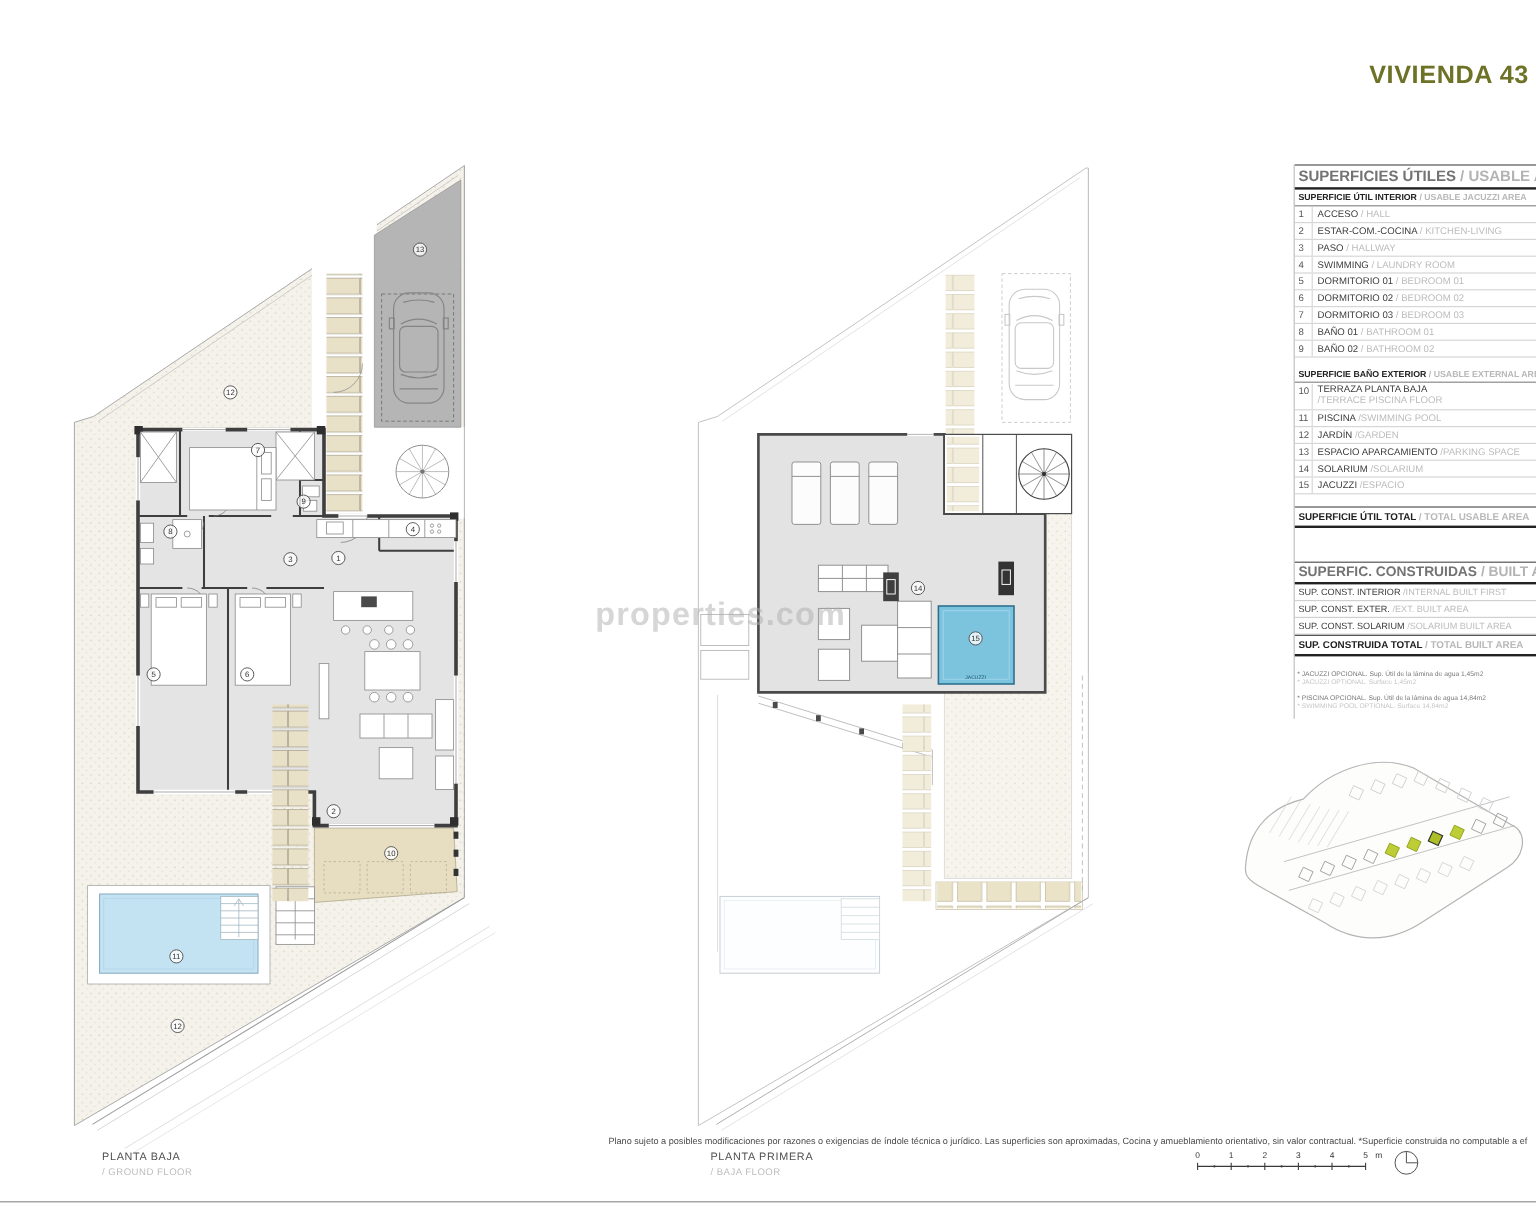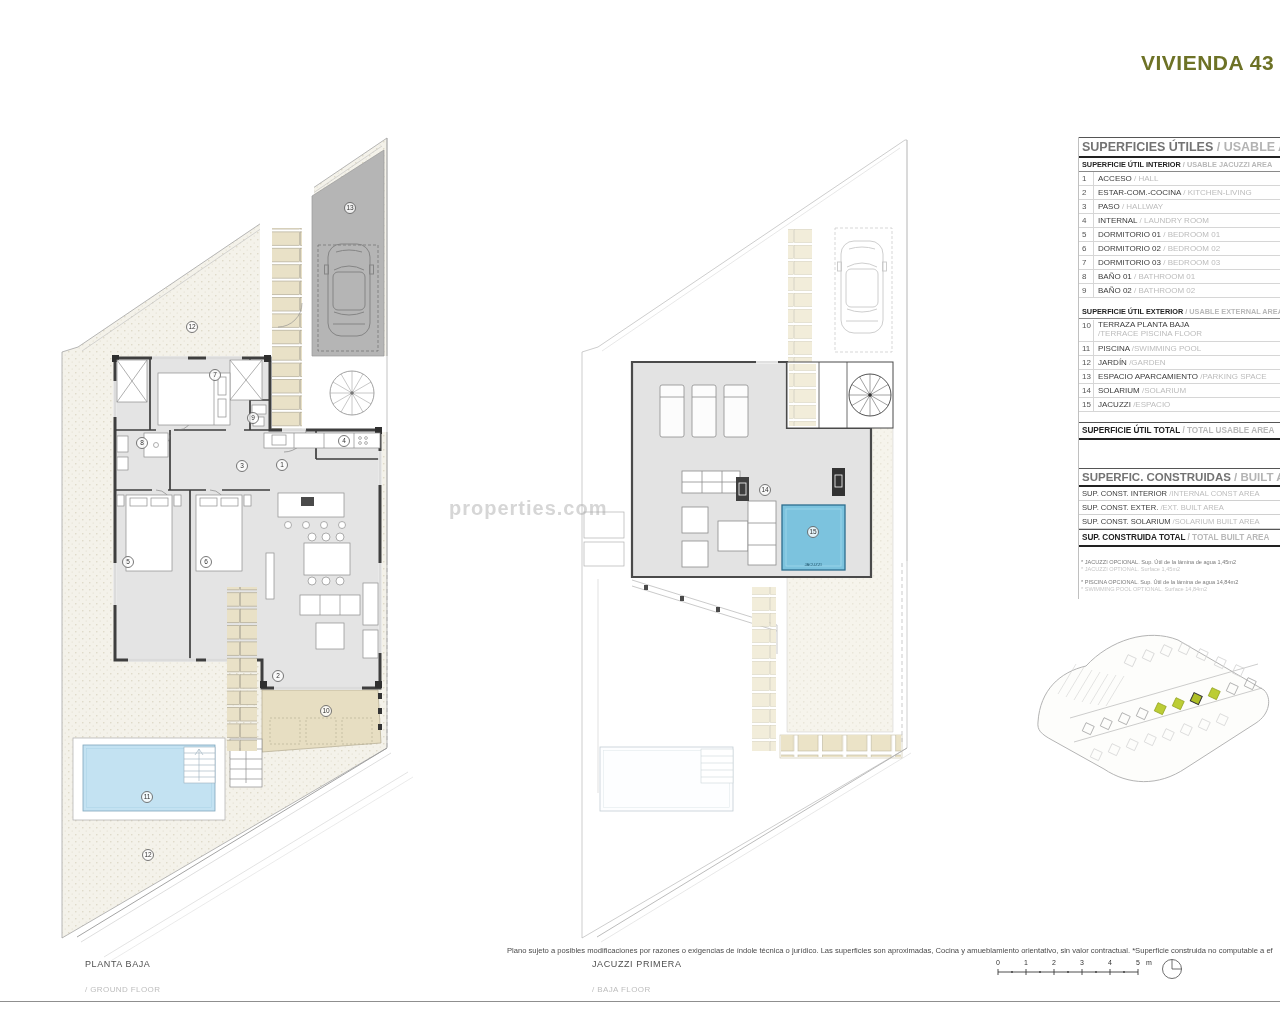--- a/index.html
+++ b/index.html
@@ -31,23 +31,23 @@
   .lrowb{font-size:7.6px;height:13px;border-bottom:1px solid #d0d0d0;display:flex;
          align-items:center;padding-left:3px;white-space:nowrap}
   .ltotal2{font-size:8.2px;font-weight:bold;border-top:1px solid #555;border-bottom:2px solid #222;
            padding:3px 0 3px 3px;white-space:nowrap}
   .notes{margin-top:12px;padding-left:2px}
   .note{margin-bottom:6px}
   .nes{font-size:5.6px;color:#7a7a7a;line-height:7px;white-space:nowrap}
   .nen{font-size:5.6px;color:#c6c6c6;line-height:7px;white-space:nowrap}
   
   .plabel{font-size:9px;letter-spacing:.6px;color:#4f4f4f;white-space:nowrap}
-  .plabel .en2{display:block;font-size:8px;color:#bdbdbd;margin-top:16px;letter-spacing:.4px}
+  .plabel .en2{display:block;font-size:8px;color:#bdbdbd;margin-top:3px;letter-spacing:.4px}
   
-  .wm{left:449px;top:497px;font-size:20px;font-weight:bold;color:#aeaeae;opacity:.5;
+  .wm{left:496px;top:497px;font-size:27px;font-weight:bold;color:#aeaeae;opacity:.5;
       letter-spacing:1px;z-index:5}
   
   .footline{left:0;top:1001px;width:1280px;border-top:1px solid #8f8f8f;height:0}
   .foot{left:507px;top:946px;font-size:7.6px;color:#4a4a4a;white-space:nowrap}
   
   .mk circle{fill:#ffffff;fill-opacity:.78;stroke:#555;stroke-width:.8}
   .mk text{font-size:6.5px;font-family:"Liberation Sans",sans-serif;text-anchor:middle;fill:#333}
   .sbt{font-size:7px;font-family:"Liberation Sans",sans-serif;fill:#333;text-anchor:middle}
 </style>
 </head>
@@ -586,21 +586,21 @@
   <div class="lrow">
       <span class="lnum">2</span>
       <span class="ltxt"><span class="es">ESTAR-COM.-COCINA</span> <span class="en">/ KITCHEN-LIVING</span></span>
     </div>
   <div class="lrow">
       <span class="lnum">3</span>
       <span class="ltxt"><span class="es">PASO</span> <span class="en">/ HALLWAY</span></span>
     </div>
   <div class="lrow">
       <span class="lnum">4</span>
-      <span class="ltxt"><span class="es">INTERNAL</span> <span class="en">/ LAUNDRY ROOM</span></span>
+      <span class="ltxt"><span class="es">SWIMMING</span> <span class="en">/ LAUNDRY ROOM</span></span>
     </div>
   <div class="lrow">
       <span class="lnum">5</span>
       <span class="ltxt"><span class="es">DORMITORIO 01</span> <span class="en">/ BEDROOM 01</span></span>
     </div>
   <div class="lrow">
       <span class="lnum">6</span>
       <span class="ltxt"><span class="es">DORMITORIO 02</span> <span class="en">/ BEDROOM 02</span></span>
     </div>
   <div class="lrow">
@@ -609,21 +609,21 @@
     </div>
   <div class="lrow">
       <span class="lnum">8</span>
       <span class="ltxt"><span class="es">BAÑO 01</span> <span class="en">/ BATHROOM 01</span></span>
     </div>
   <div class="lrow">
       <span class="lnum">9</span>
       <span class="ltxt"><span class="es">BAÑO 02</span> <span class="en">/ BATHROOM 02</span></span>
     </div>
   <div class="lsub" style="margin-top:7px">
-    <span class="esb">SUPERFICIE ÚTIL EXTERIOR</span>
+    <span class="esb">SUPERFICIE BAÑO EXTERIOR</span>
     <span class="enb">/ USABLE EXTERNAL AREA</span>
   </div>
   <div class="lrow two">
       <span class="lnum">10</span>
       <span class="ltxt"><span class="es">TERRAZA PLANTA BAJA</span><br><span class="en">/TERRACE PISCINA FLOOR</span></span>
     </div>
   <div class="lrow">
       <span class="lnum">11</span>
       <span class="ltxt"><span class="es">PISCINA</span> <span class="en">/SWIMMING POOL</span></span>
     </div>
@@ -645,21 +645,21 @@
     </div>
   <div class="ltotal">
     <span class="esb">SUPERFICIE ÚTIL TOTAL</span>
     <span class="enb">/ TOTAL USABLE AREA</span>
   </div>
 
   <div class="lt2">
     <span class="es12">SUPERFIC. CONSTRUIDAS</span>
     <span class="en12">/ BUILT AREA</span>
   </div>
-  <div class="lrowb"><span class="es">SUP. CONST. INTERIOR</span>&nbsp;<span class="en">/INTERNAL CONST AREA</span></div>
+  <div class="lrowb"><span class="es">SUP. CONST. INTERIOR</span>&nbsp;<span class="en">/INTERNAL BUILT FIRST</span></div>
   <div class="lrowb"><span class="es">SUP. CONST. EXTER.</span>&nbsp;<span class="en">/EXT. BUILT AREA</span></div>
   <div class="lrowb"><span class="es">SUP. CONST. SOLARIUM</span>&nbsp;<span class="en">/SOLARIUM BUILT AREA</span></div>
   <div class="ltotal2">
     <span class="esb">SUP. CONSTRUIDA TOTAL</span>
     <span class="enb">/ TOTAL BUILT AREA</span>
   </div>
 
   <div class="notes">
     <div class="note">
       <div class="nes">* JACUZZI OPCIONAL. Sup. Útil de la lámina de agua 1,45m2</div>
@@ -670,18 +670,18 @@
       <div class="nen">* SWIMMING POOL OPTIONAL. Surface 14,84m2</div>
     </div>
   </div>
 </div>
 
 <div class="abs plabel" style="left:85px;top:959px">
   <span>PLANTA BAJA</span>
   <span class="en2">/ GROUND FLOOR</span>
 </div>
 <div class="abs plabel" style="left:592px;top:959px">
-  <span>JACUZZI PRIMERA</span>
+  <span>PLANTA PRIMERA</span>
   <span class="en2">/ BAJA FLOOR</span>
 </div>
 
 <div class="abs footline"></div>
 <div class="abs foot">Plano sujeto a posibles modificaciones por razones o exigencias de índole técnica o jurídico. Las superficies son aproximadas, Cocina y amueblamiento orientativo, sin valor contractual. *Superficie construida no computable a ef</div>
 
 </body></html>

